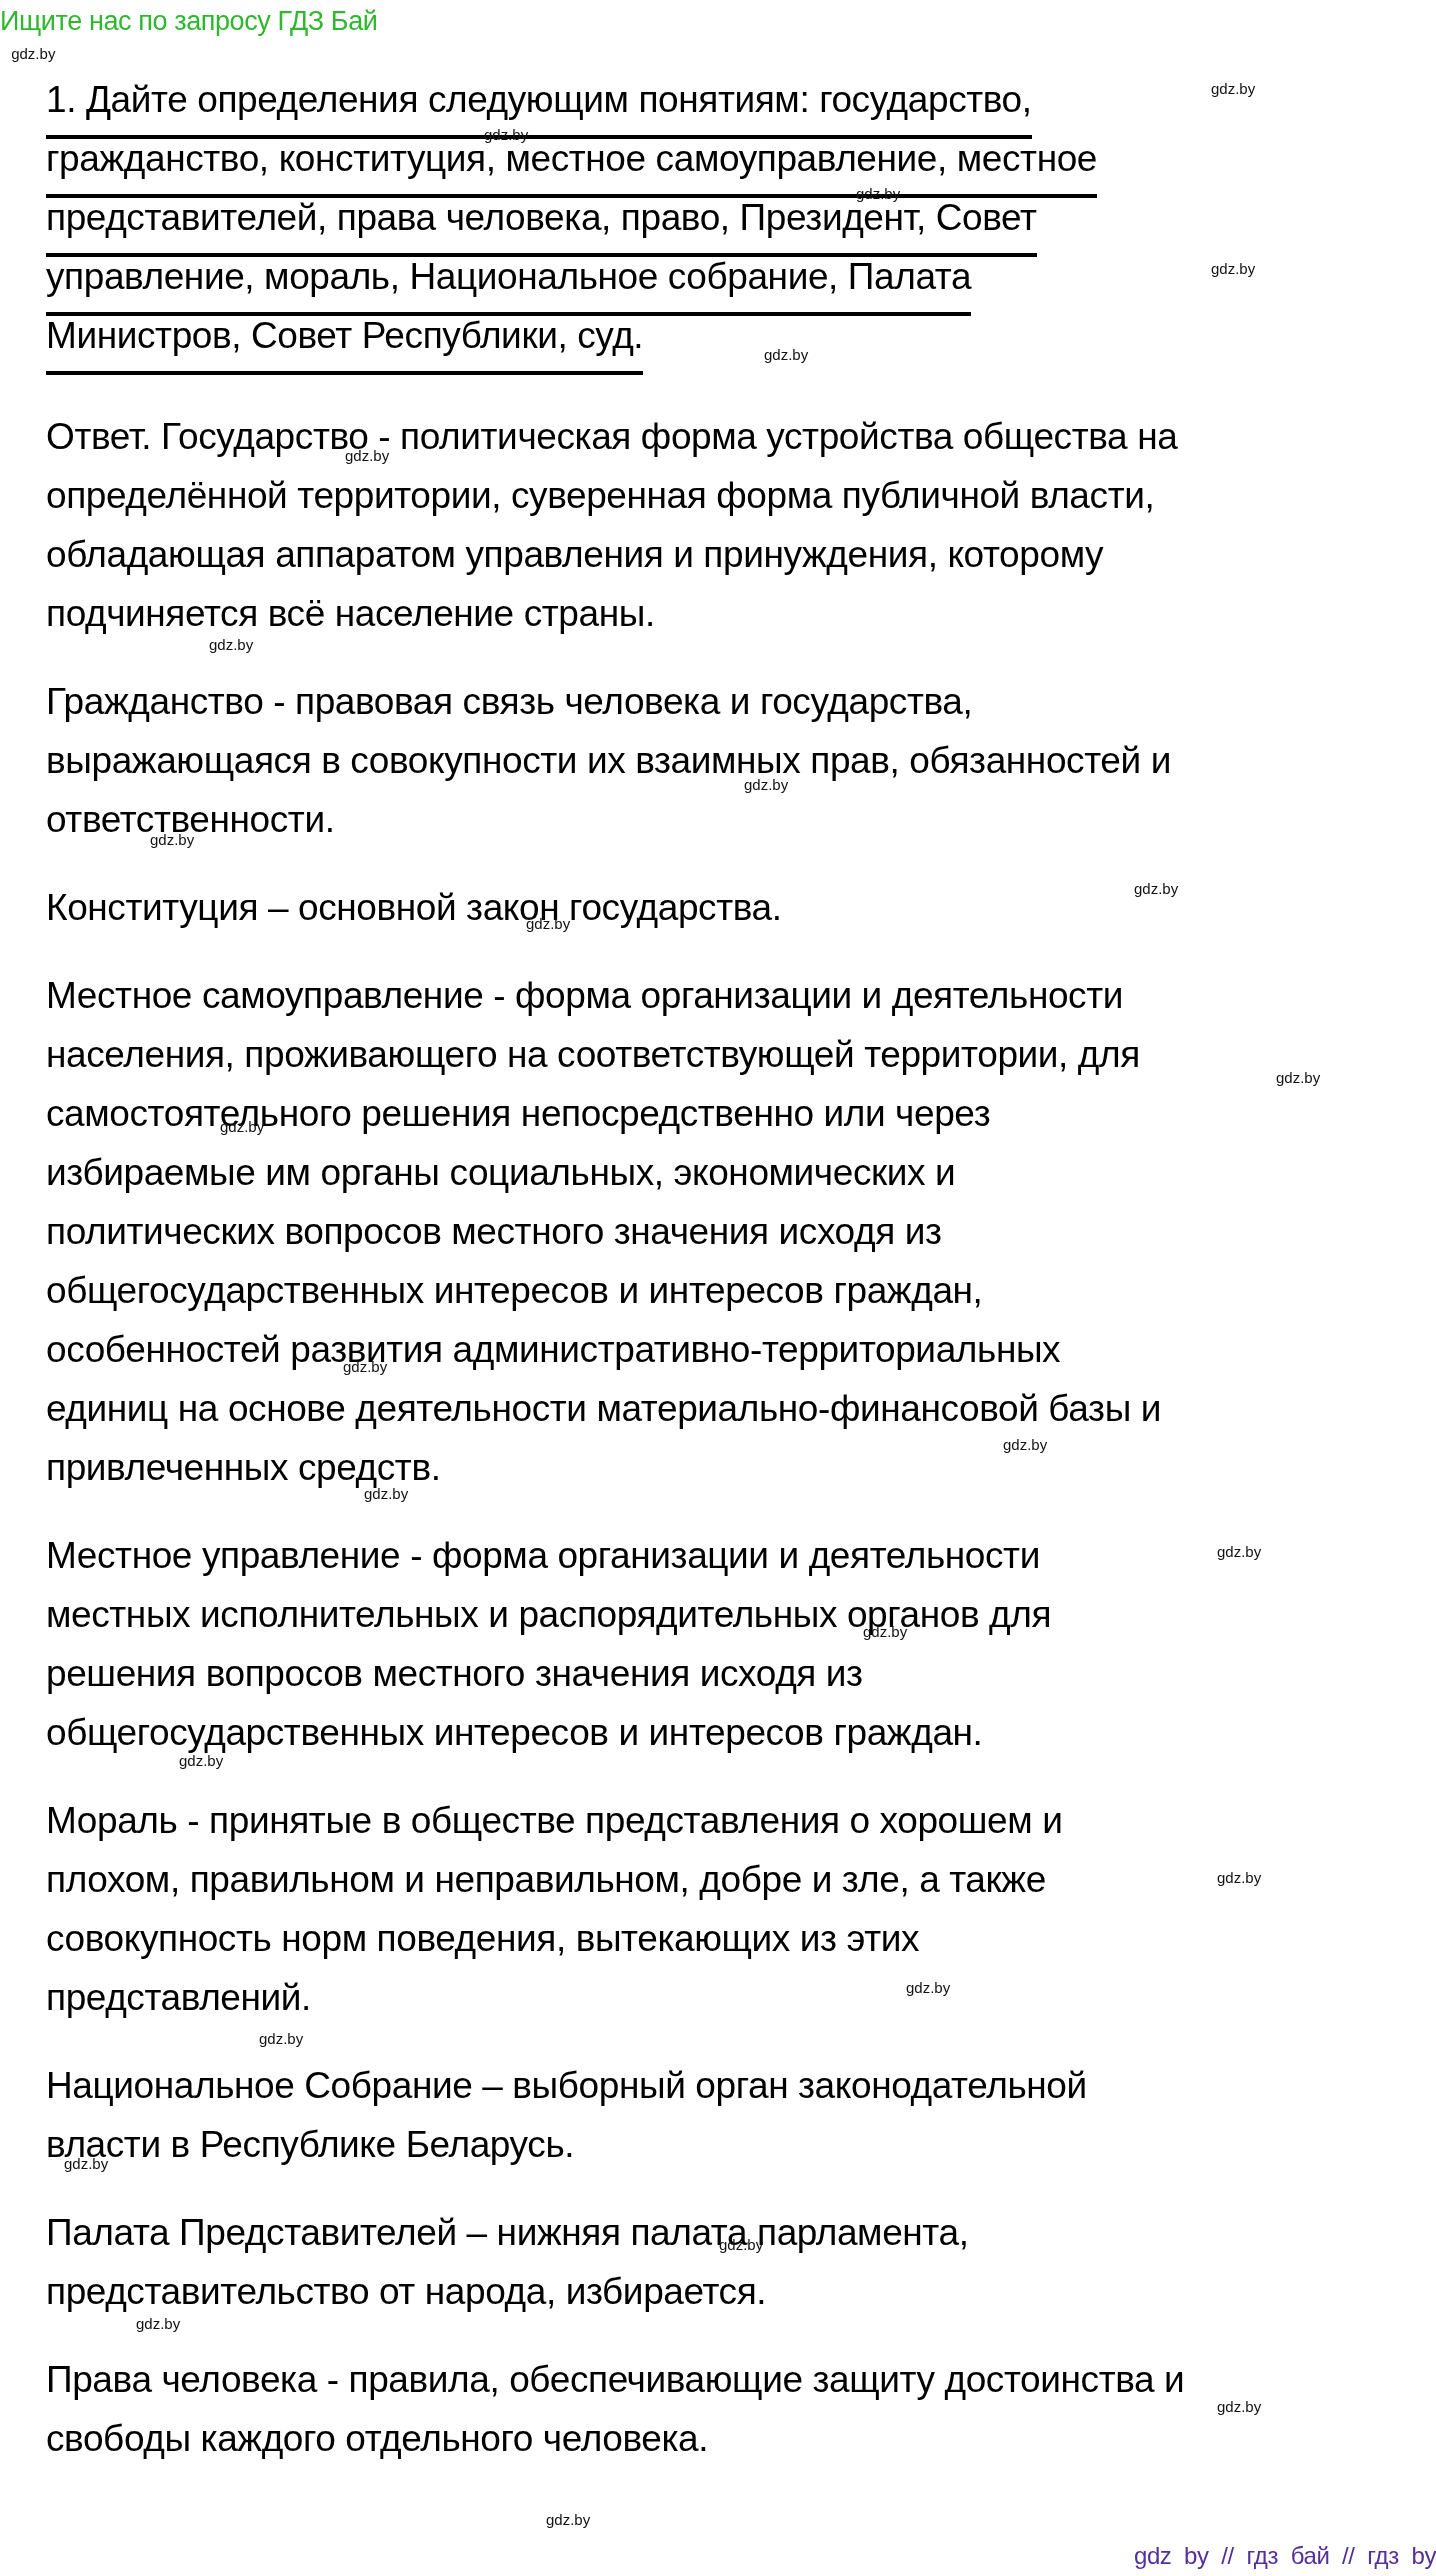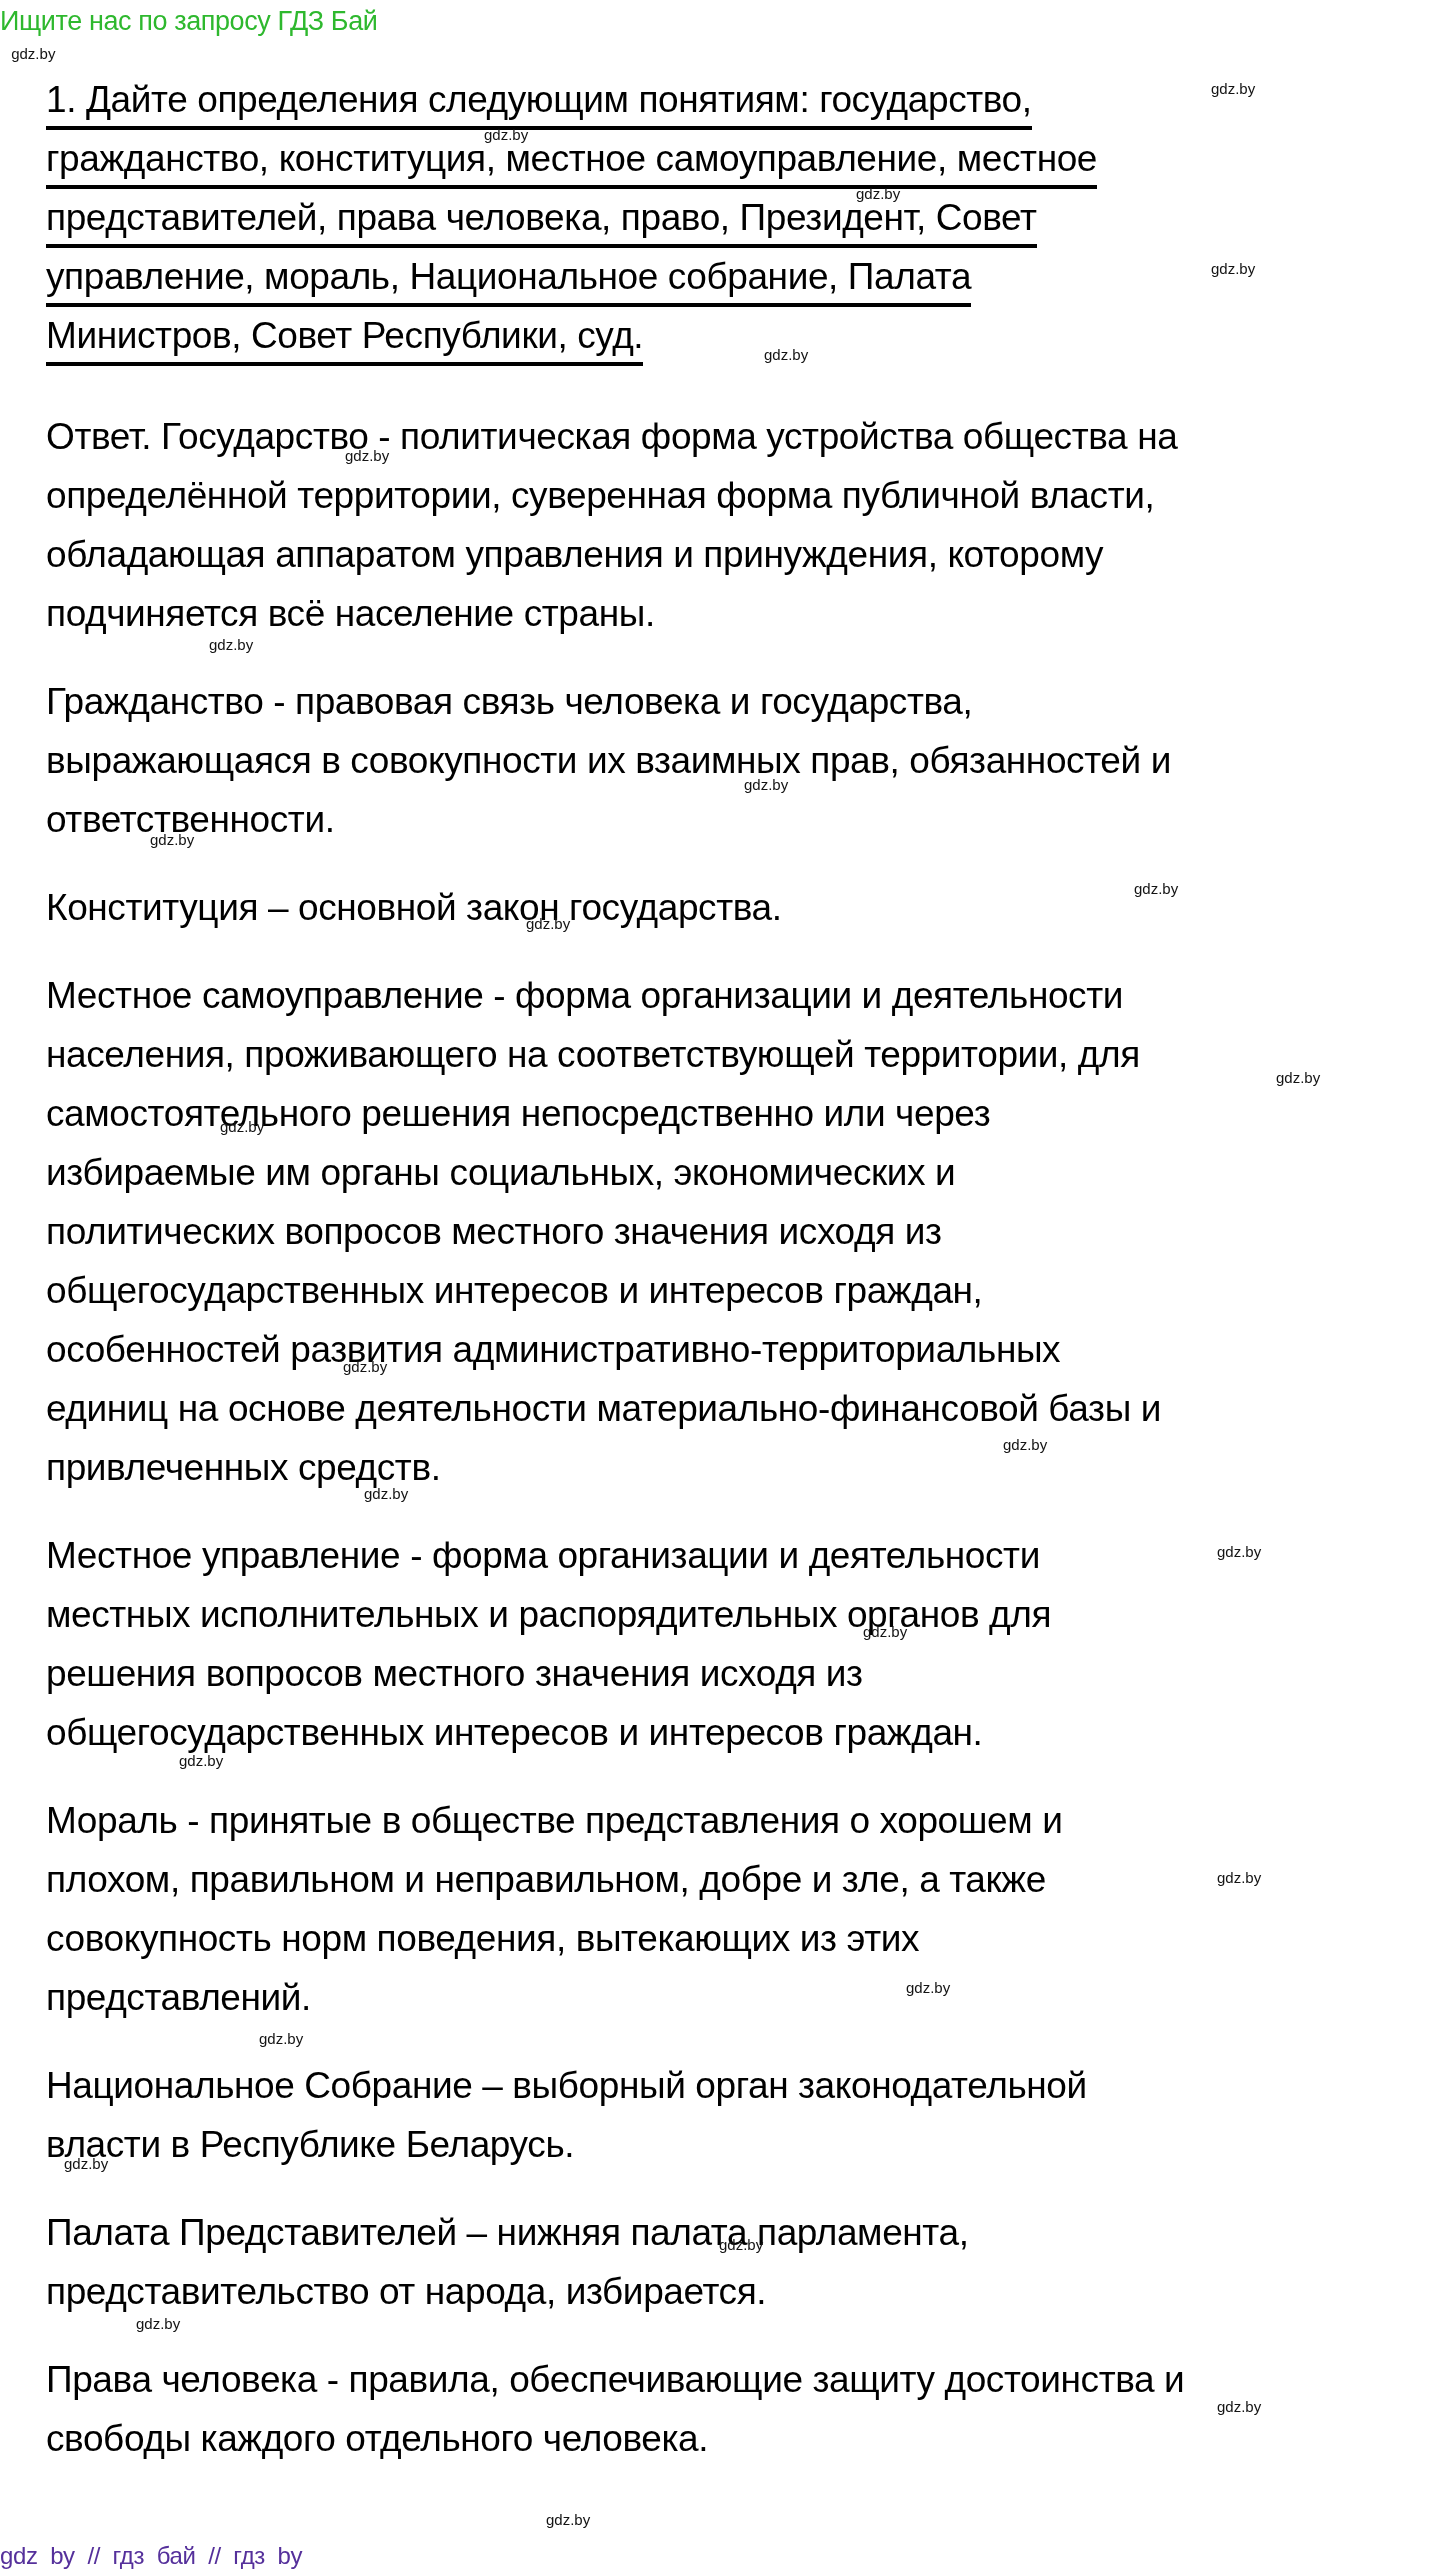--- a/index.html
+++ b/index.html
@@ -25,40 +25,40 @@
     font-size: 37px;
     letter-spacing: -0.4px;
   }
   .heading { margin-bottom: 42px; }
   .h-line {
     line-height: 59px;
     white-space: pre;
   }
   .h-line > span {
     border-bottom: 4px solid #000;
-    padding-bottom: 6px;
+    padding-bottom: 15px;
   }
   .para { margin-bottom: 29px; }
   .para:last-child { margin-bottom: 0; }
   .line {
     line-height: 59px;
     white-space: pre;
   }
   .wm {
     position: absolute;
     font-size: 15px;
     line-height: 24px;
     color: #141414;
     letter-spacing: 0;
     white-space: pre;
   }
   .footer {
     position: absolute;
     top: 2542px; left: 0; width: 100%;
-    text-align: left;
+    text-align: right;
     font-size: 24px;
     color: #55309b;
     word-spacing: 6.4px;
     letter-spacing: -0.4px;
   }
 </style>
 </head>
 <body>
 
 <div class="promo">Ищите нас по запросу ГДЗ Бай</div>

